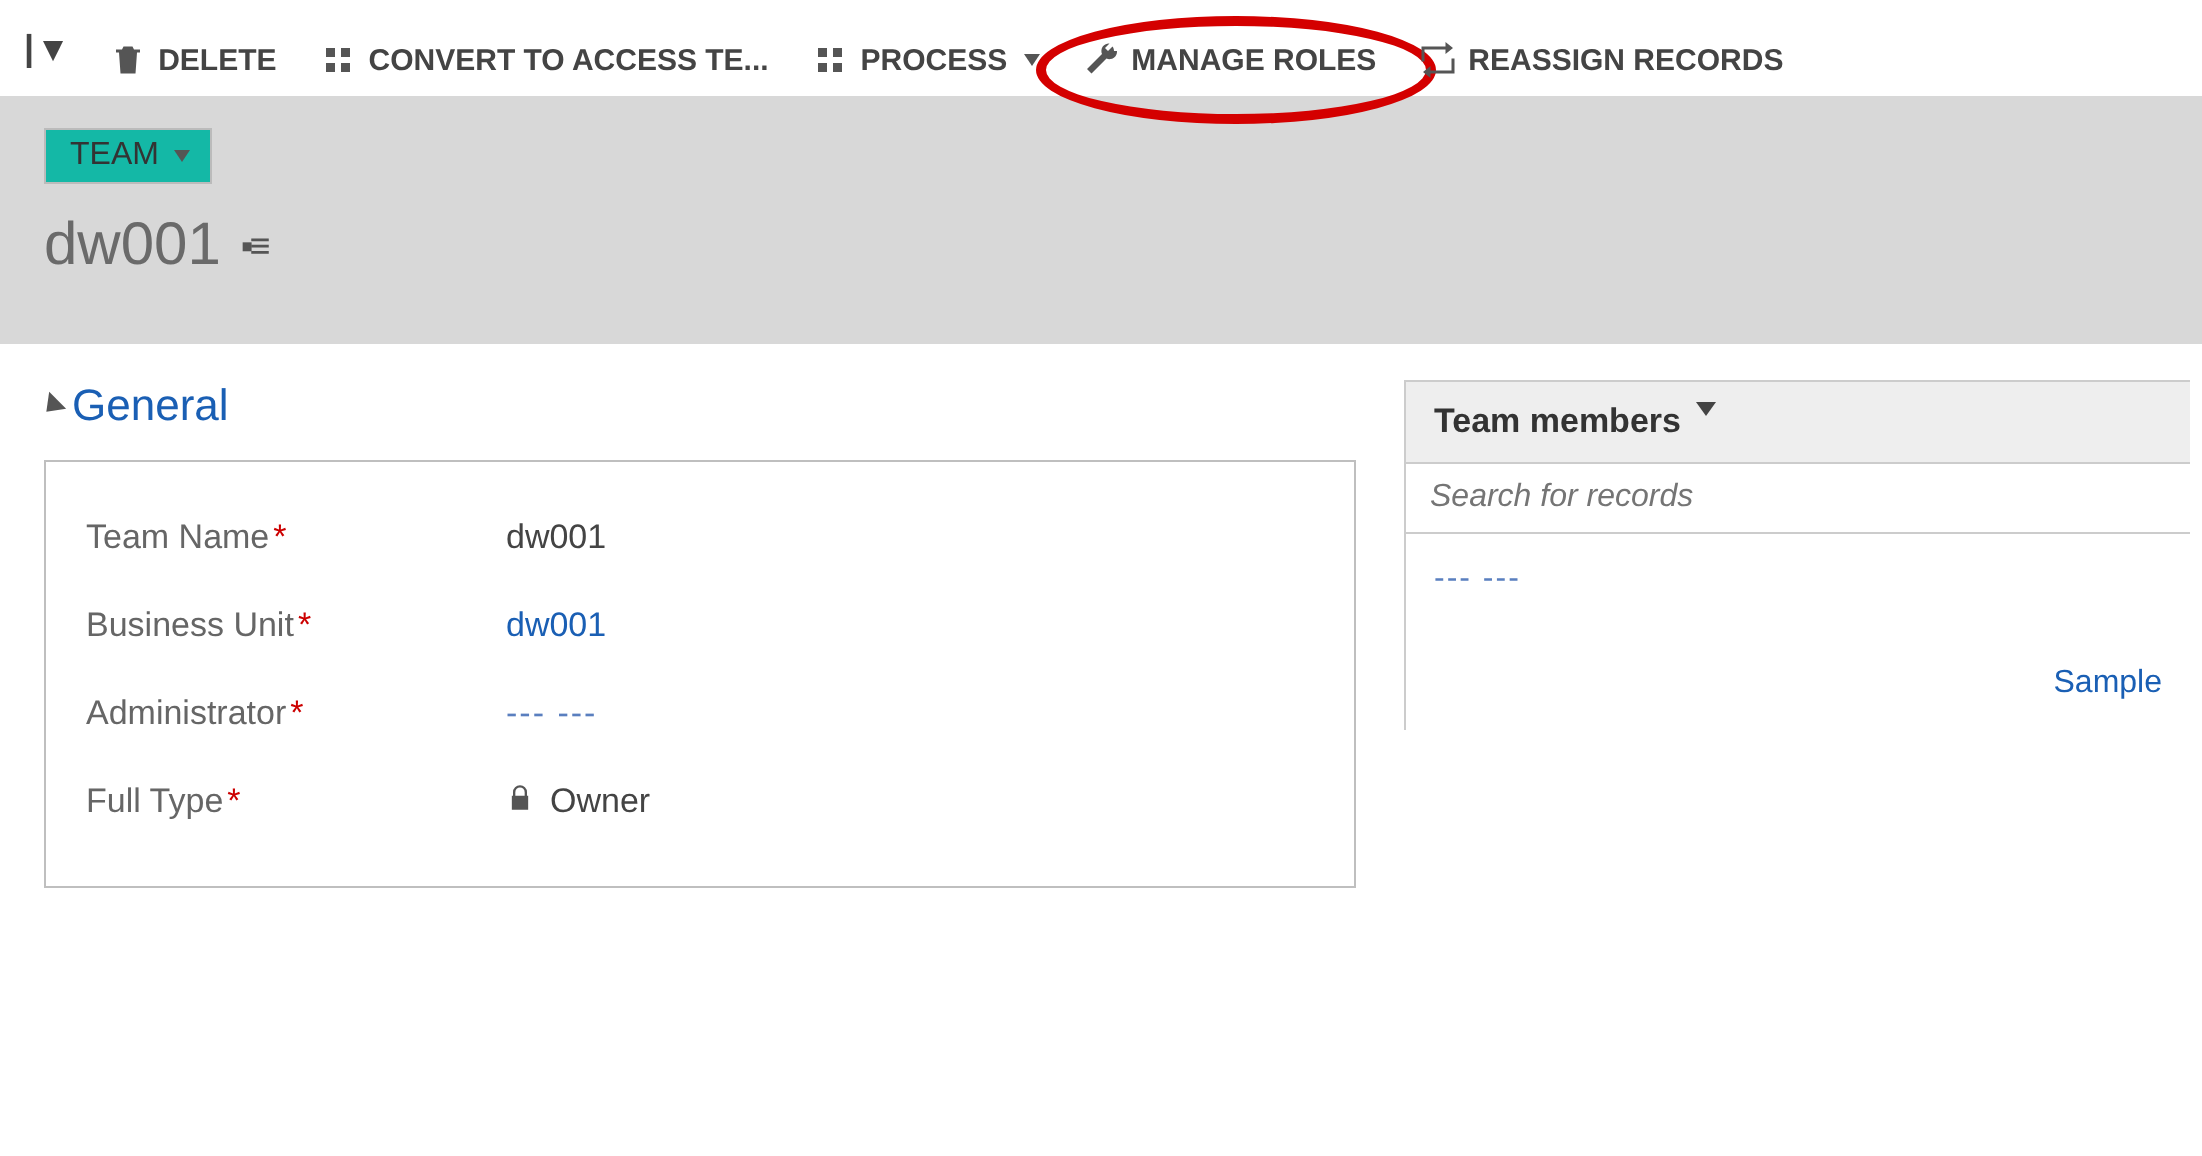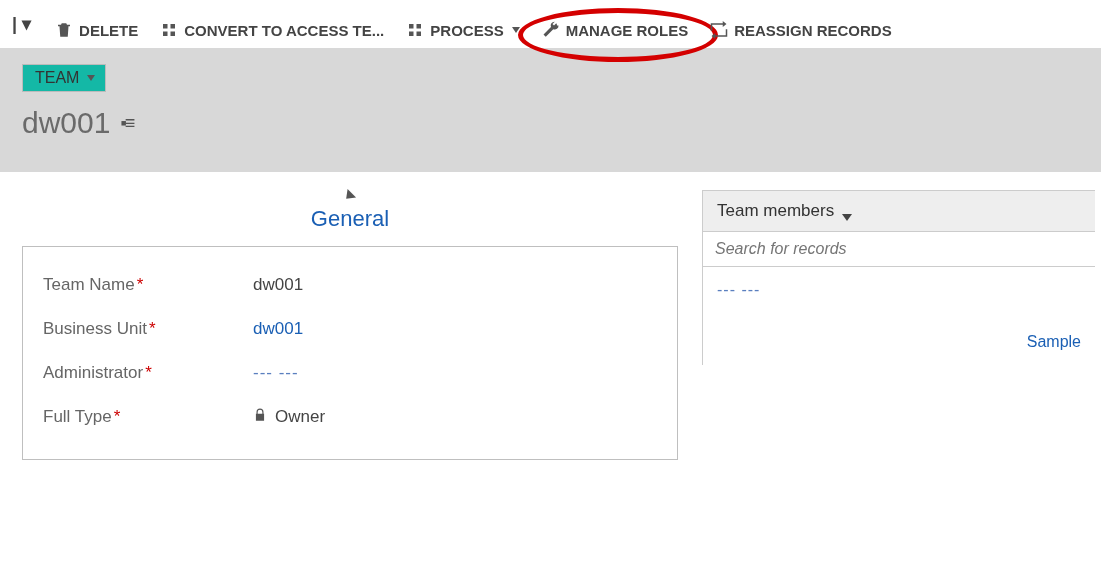--- a/index.html
+++ b/index.html
@@ -81,21 +81,20 @@
   .rec-title .list-icon { font-size: 18px; color:#555; letter-spacing:-2px; }
 
   
   .body-area { padding: 18px 6px 0 22px; display:flex; gap:24px; }
   .section-title {
     display:flex; align-items:center; gap:4px;
     font-size: 22px;
     color: #1a5fb4;
     margin-bottom: 14px;
     cursor:pointer;
-    flex-direction:column;
   }
   .section-title .tri {
     width:0;height:0;
     border-top:6px solid transparent;
     border-bottom:6px solid transparent;
     border-right:8px solid #555;
     transform: rotate(-45deg);
     margin-right:2px;
   }
   .card {
@@ -124,22 +123,22 @@
     flex: 1;
     display:flex;
     flex-direction:column;
   }
   .side-header {
     background:#eee;
     border:1px solid #ccc;
     border-right:none;
     padding: 10px 14px;
     font-size:17px;
-    font-weight:400;
-    display:flex; align-items:flex-end; gap:8px;
+    font-weight:700;
+    display:flex; align-items:flex-start; gap:8px;
     cursor:pointer;
   }
   .side-header .chev {
     width:0;height:0;
     border-left:5px solid transparent;
     border-right:5px solid transparent;
     border-top:7px solid #444;
   }
   .search-box {
     border:1px solid #ccc;

